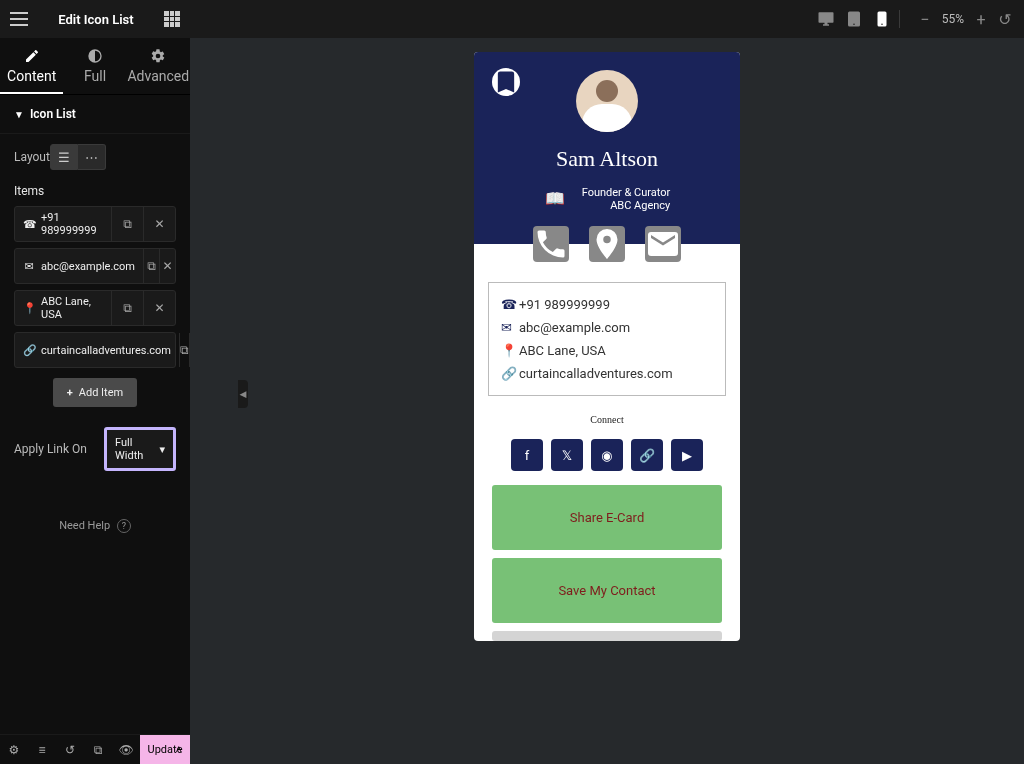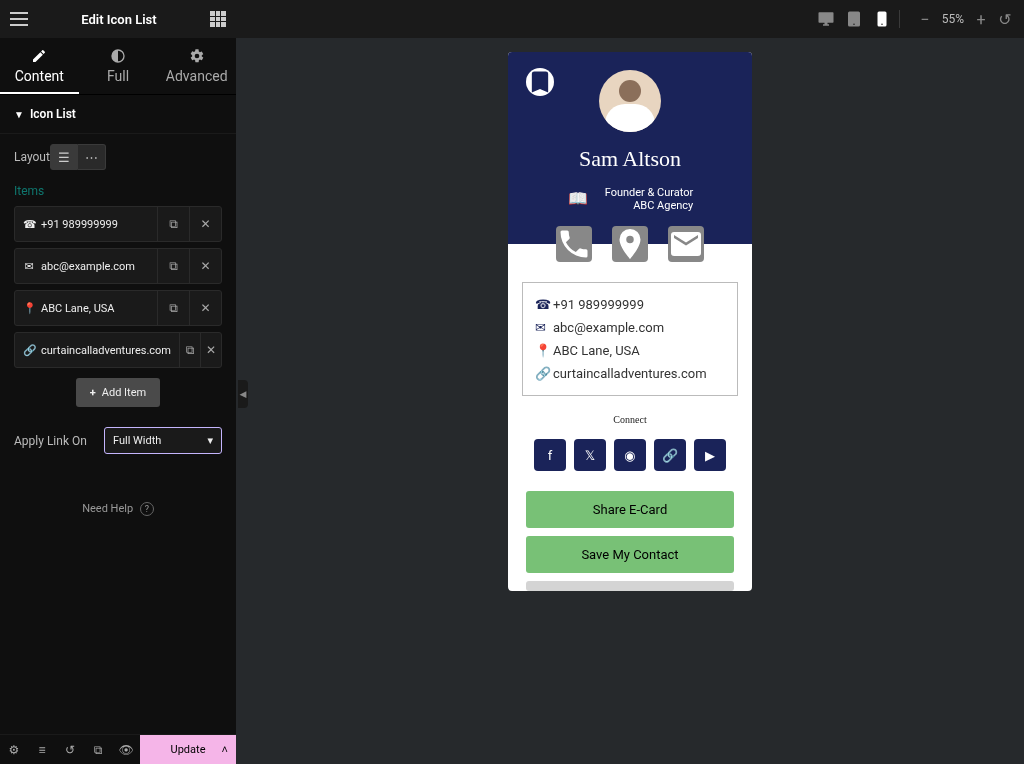--- a/index.html
+++ b/index.html
@@ -1,19 +1,19 @@
 <!DOCTYPE html>
 <html><head>
 <meta charset="utf-8">
 <style>
 * { margin: 0; padding: 0; box-sizing: border-box; font-family: -apple-system, BlinkMacSystemFont, 'Segoe UI', Roboto, sans-serif; }
 body { background: #26292c; color: #e0e0e0; display: flex; height: 764px; width: 1024px; overflow: hidden; }
 
 
-.sidebar { width: 236px; background: #0f0f0f; display: flex; flex-direction: column; height: 100%; }
+.sidebar { width: 190px; background: #0f0f0f; display: flex; flex-direction: column; height: 100%; }
 .sidebar-header { background: #1a1a1a; height: 38px; display: flex; align-items: center; justify-content: space-between; padding: 0 10px; }
 .hamburger { width: 18px; height: 14px; display: flex; flex-direction: column; justify-content: space-between; cursor: pointer; }
 .hamburger span { height: 2px; background: #ccc; }
 .header-title { color: #fff; font-size: 13px; font-weight: 600; }
 .grid-icon { width: 16px; height: 16px; display: grid; grid-template-columns: repeat(3,1fr); grid-gap: 1px; cursor: pointer; }
 .grid-icon span { background: #ccc; }
 
 .tabs { display: flex; background: #0f0f0f; border-bottom: 1px solid #000; }
 .tab { flex: 1; text-align: center; padding: 10px 0 8px; color: #aaa; font-size: 14px; cursor: pointer; }
 .tab.active { border-bottom: 2px solid #fff; color: #fff; }
@@ -23,53 +23,53 @@
 .section-header { padding: 12px 14px; font-size: 12px; font-weight: 600; color: #fff; display: flex; align-items: center; border-bottom: 1px solid #1a1a1a; }
 .caret-down { margin-right: 6px; font-size: 10px; }
 
 .field-row { display: flex; justify-content: flex-start; align-items: center; padding: 10px 14px; font-size: 12px; color: #bbb; }
 .layout-toggle { display: flex; }
 .layout-btn { width: 28px; height: 26px; background: #2a2a2a; border: 1px solid #3a3a3a; display: flex; align-items: center; justify-content: center; cursor: pointer; color: #ccc; font-size: 13px; }
 .layout-btn:first-child { border-radius: 3px 0 0 3px; }
 .layout-btn:last-child { border-radius: 0 3px 3px 0; border-left: none; }
 .layout-btn.active { background: #3a3a3a; }
 
-.items-label { padding: 4px 14px 8px; font-size: 12px; color: #0f766e; }
+.items-label { padding: 4px 14px 8px; font-size: 12px; color: #e5e5e5; }
 .items-list { padding: 0 14px; }
 .item-row { display: flex; margin-bottom: 6px; background: #1a1a1a; border: 1px solid #2a2a2a; border-radius: 3px; height: 36px; }
 .item-main { flex: 1; display: flex; align-items: center; padding: 0 8px; font-size: 11px; color: #eee; }
 .item-icon { margin-right: 6px; width: 12px; text-align: center; }
 .item-action { width: 32px; border-left: 1px solid #2a2a2a; display: flex; align-items: center; justify-content: center; color: #aaa; cursor: pointer; font-size: 12px; }
 
 .add-item-btn { margin: 10px auto 0; display: flex; align-items: center; justify-content: center; background: #4a4a4a; color: #eee; font-size: 11px; padding: 8px 14px; border-radius: 3px; cursor: pointer; width: fit-content; }
 .add-item-btn span:first-child { margin-right: 6px; font-weight: bold; }
 
 .apply-link-row { display: flex; align-items: center; padding: 20px 14px 8px; font-size: 12px; color: #bbb; }
 .apply-link-row label { flex: 0 0 90px; }
-.select-ctrl { flex: 1; background: #1a1a1a; border: 1px solid #c4b5fd; color: #eee; padding: 6px 8px; font-size: 11px; border-radius: 3px; position: relative; cursor: pointer; display: flex; justify-content: space-between; align-items: center; }
+.select-ctrl { flex: 1; background: #1a1a1a; border: 3px solid #c4b5fd; color: #eee; padding: 6px 8px; font-size: 11px; border-radius: 3px; position: relative; cursor: pointer; display: flex; justify-content: space-between; align-items: center; }
 
 .need-help { text-align: center; padding: 40px 0; font-size: 11px; color: #999; }
 .need-help span:last-child { margin-left: 4px; border: 1px solid #666; border-radius: 50%; width: 14px; height: 14px; display: inline-flex; align-items: center; justify-content: center; font-size: 9px; }
 
 .sidebar-footer { display: flex; height: 30px; background: #0f0f0f; border-top: 1px solid #1a1a1a; }
 .footer-icon { flex: 0 0 28px; display: flex; align-items: center; justify-content: center; color: #aaa; font-size: 12px; cursor: pointer; }
 .update-btn { flex: 1; background: #f5b5e8; color: #000; font-size: 11px; display: flex; align-items: center; justify-content: center; cursor: pointer; position: relative; }
 .update-caret { position: absolute; right: 8px; }
 
 
 .main { flex: 1; display: flex; flex-direction: column; position: relative; }
 .top-bar { height: 38px; background: #1a1a1a; display: flex; align-items: center; justify-content: flex-end; padding: 0 12px; gap: 14px; color: #bbb; font-size: 12px; }
 .device-group { display: flex; gap: 10px; padding-right: 8px; border-right: 1px solid #3a3a3a; }
 .device { width: 18px; height: 18px; display: flex; align-items: center; justify-content: center; color: #888; cursor: pointer; }
 .device.active { color: #fff; }
 .zoom-group { display: flex; align-items: center; gap: 10px; padding-left: 4px; }
 .zoom-btn { cursor: pointer; color: #888; font-size: 16px; width: 14px; text-align: center; }
 
 .canvas-wrap { flex: 1; display: flex; align-items: flex-start; justify-content: center; padding-top: 14px; overflow: hidden; }
-.preview { width: 244px; background: #fff; border-radius: 4px; overflow: hidden; position: relative; }
+.preview { width: 266px; background: #fff; border-radius: 4px; overflow: hidden; position: relative; }
 .preview-header { background: #1a2359; padding: 18px 0 32px; text-align: center; position: relative; color: #fff; }
 .bookmark { position: absolute; left: 18px; top: 16px; width: 28px; height: 28px; background: #fff; border-radius: 50%; display: flex; align-items: center; justify-content: center; color: #1a2359; }
 .avatar { width: 62px; height: 62px; border-radius: 50%; background: #e8d5c0; margin: 0 auto 14px; overflow: hidden; position: relative; }
 .avatar::before { content:''; position: absolute; top: 10px; left: 50%; transform: translateX(-50%); width: 22px; height: 22px; background: #8b6f5a; border-radius: 50%; }
 .avatar::after { content:''; position: absolute; bottom: -8px; left: 50%; transform: translateX(-50%); width: 50px; height: 36px; background: #fff; border-radius: 20px 20px 0 0; }
 .card-name { font-family: Georgia, serif; font-size: 22px; margin-bottom: 14px; }
 .role-row { display: flex; align-items: center; justify-content: center; gap: 14px; font-size: 11px; }
 .role-icon { width: 24px; height: 20px; position: relative; }
 .role-icon::before { content:'📖'; font-size: 16px; }
 .role-text { text-align: right; font-family: Georgia, serif; }
@@ -80,21 +80,21 @@
 .contact-btn { width: 36px; height: 36px; background: #888; border-radius: 4px; display: flex; align-items: center; justify-content: center; color: #fff; font-size: 15px; }
 
 .icon-list { margin: 20px 14px 0; border: 1px solid #bbb; padding: 10px 12px; }
 .icon-list-item { display: flex; align-items: center; font-size: 13px; color: #333; padding: 4px 0; }
 .icon-list-item .li-icon { width: 18px; color: #1a2359; }
 
 .connect-title { text-align: center; font-family: Georgia, serif; font-size: 10px; color: #222; margin: 18px 0 14px; }
 .social-row { display: flex; justify-content: center; gap: 8px; }
 .social-btn { width: 32px; height: 32px; background: #1a2359; border-radius: 4px; display: flex; align-items: center; justify-content: center; color: #fff; font-size: 13px; }
 
-.cta-btn { margin: 20px 18px 0; padding: 11px; text-align: center; background: #78c176; color: #000000; font-size: 13px; border-radius: 3px; }
+.cta-btn { margin: 14px 18px 0; padding: 25px; text-align: center; background: #78c176; color: #7f1d1d; font-size: 13px; border-radius: 3px; }
 .cta-btn + .cta-btn { margin-top: 8px; }
 .gray-bar { margin: 8px 18px 0; height: 10px; background: #d4d4d4; border-radius: 3px; }
 
 .collapse-handle { position: absolute; left: 238px; top: 380px; width: 10px; height: 28px; background: #1a1a1a; border-radius: 0 4px 4px 0; display: flex; align-items: center; justify-content: center; color: #888; font-size: 9px; cursor: pointer; }
 
 svg { width: 100%; height: 100%; }
 </style>
 </head>
 <body>
 

